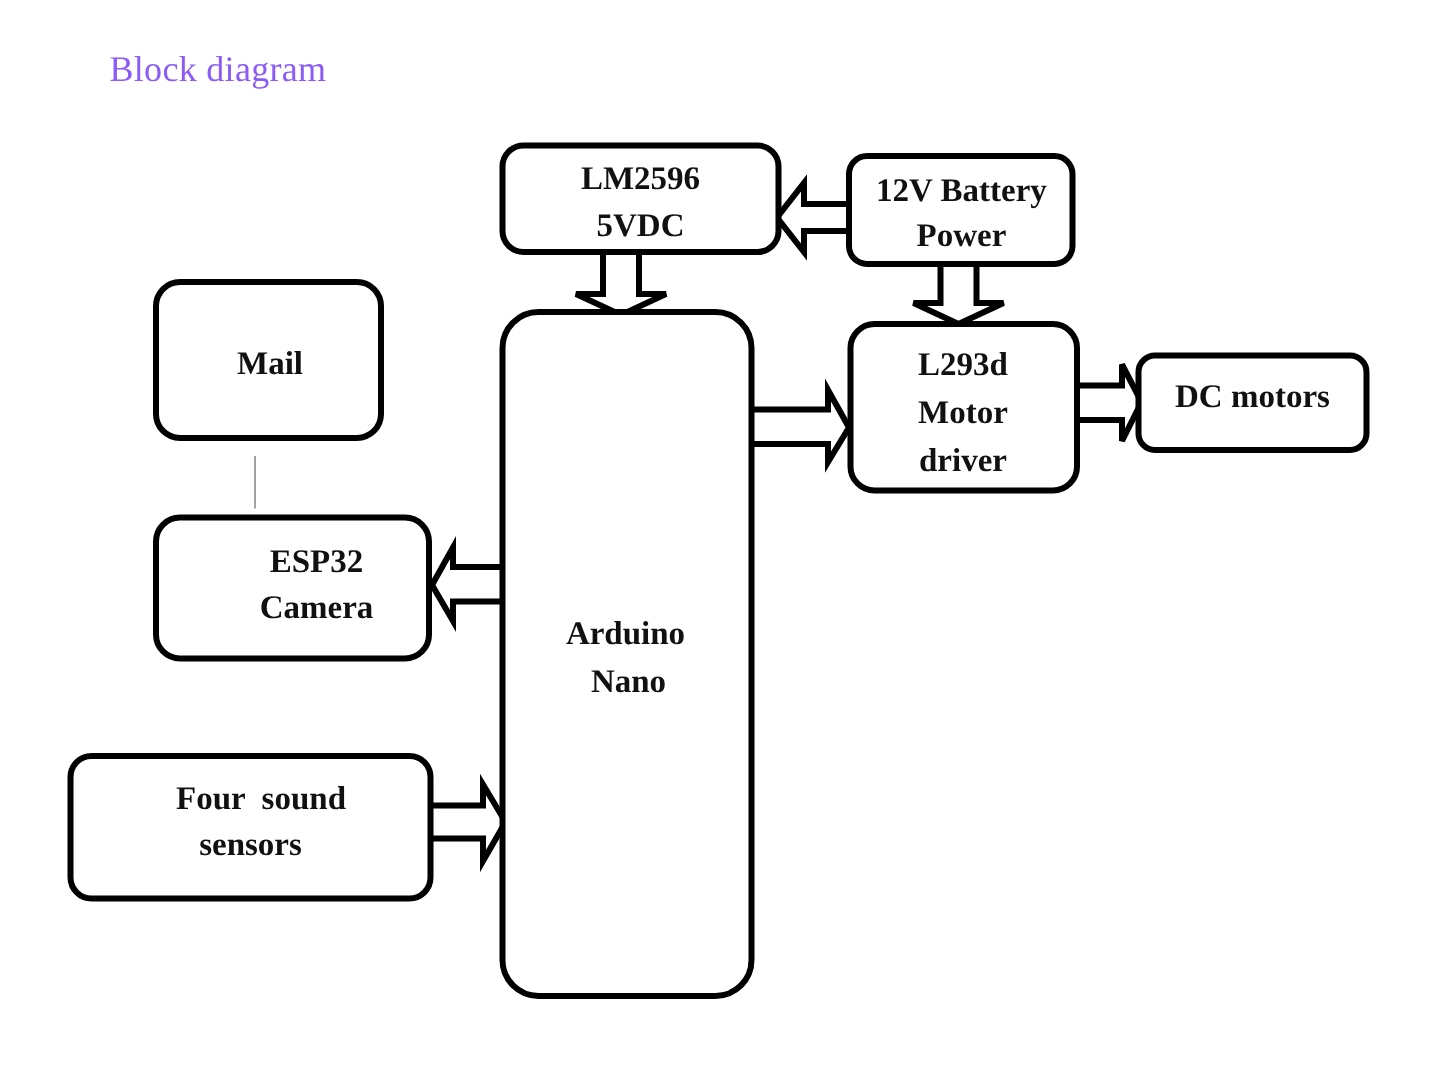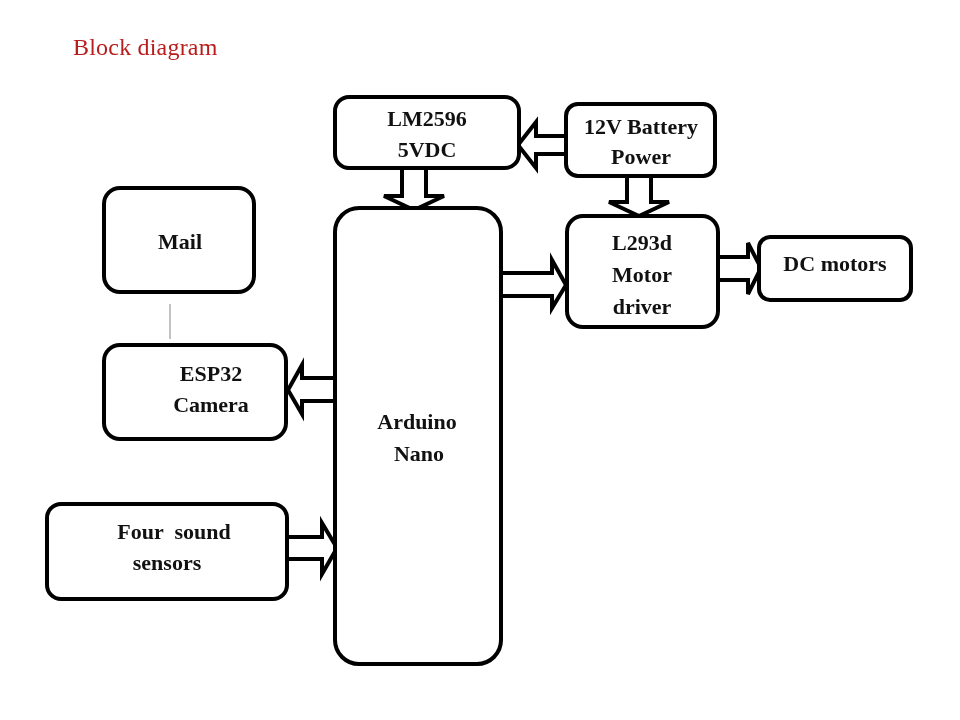--- a/index.html
+++ b/index.html
@@ -1,20 +1,20 @@
 <!DOCTYPE html>
 <html><head>
   <meta charset="utf-8">
   <style>
     html, body { margin: 0; padding: 0; background: #ffffff; }
     body { width: 960px; height: 720px; position: relative; overflow: hidden; }
     .title {
       position: absolute; left: 73px; top: 34px;
       font-family: "Liberation Serif", "DejaVu Serif", serif;
-      font-size: 24px; color: #b91c1c; letter-spacing: 0.2px;
+      font-size: 24px; color: #8b5cf6; letter-spacing: 0.2px;
     }
     svg.diagram { position: absolute; left: 0; top: 0; }
     .box { fill: #ffffff; stroke: #000000; stroke-width: 4; }
     .lbl {
       font-family: "Liberation Serif", "DejaVu Serif", serif;
       font-weight: bold; font-size: 22px; fill: #111111;
     }
     .arrow { fill: #ffffff; stroke: #000000; stroke-width: 4; stroke-linejoin: miter; }
     .thin { stroke: #999999; stroke-width: 1.2; }
   </style>

